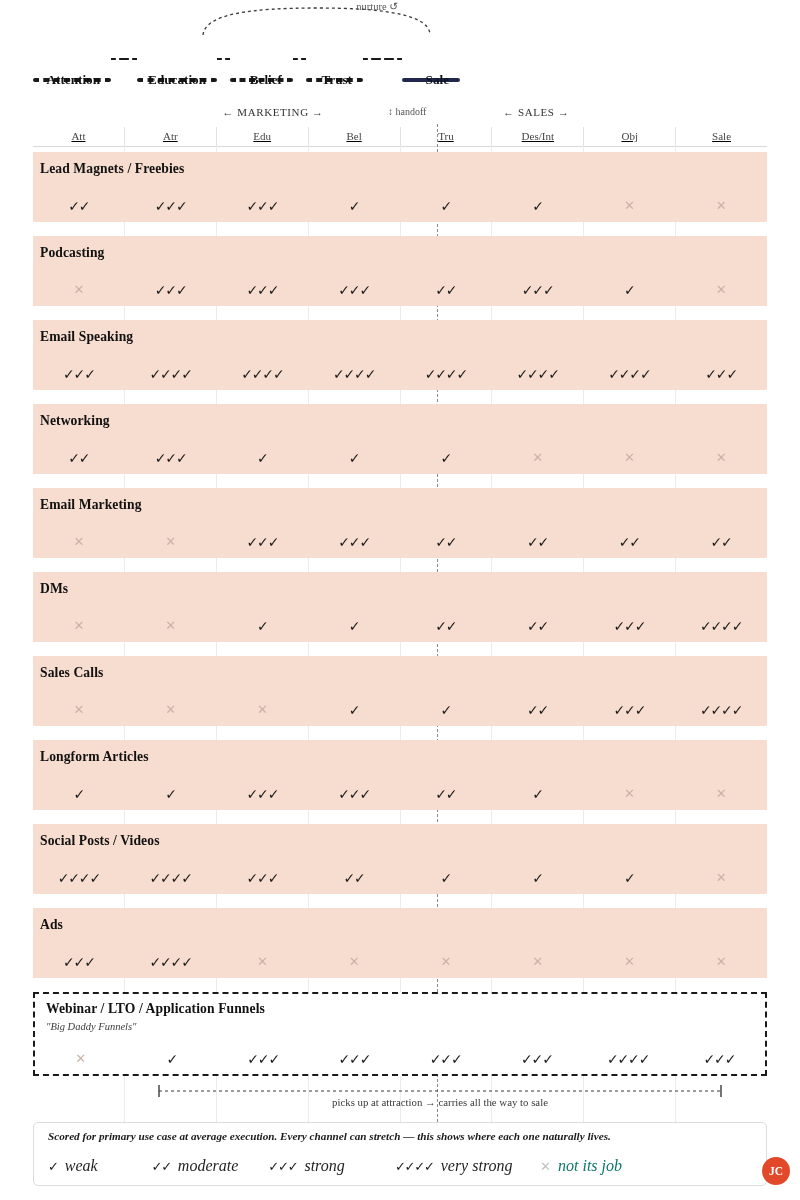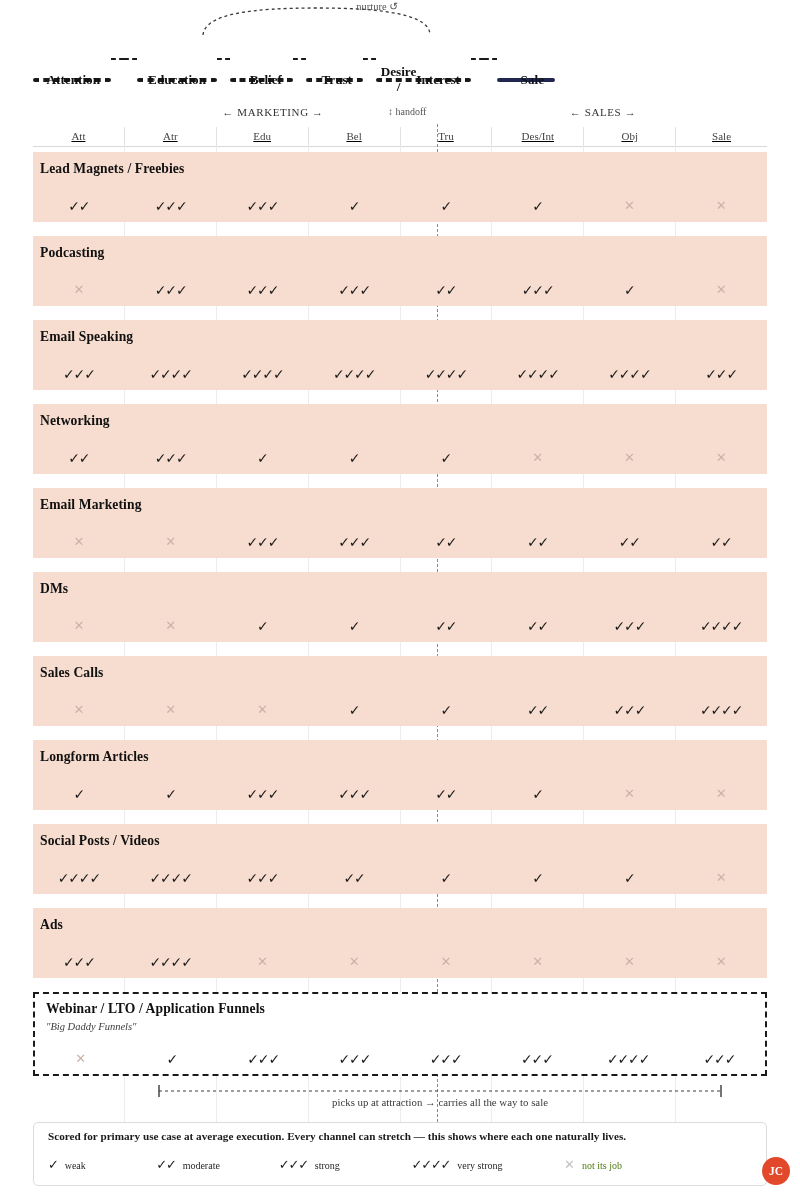--- a/index.html
+++ b/index.html
@@ -92,21 +92,21 @@
   }
   .band-label {
     position: absolute;
     font-size: 11px;
     color: #333333;
     letter-spacing: 0.6px;
     white-space: nowrap;
   }
   #band-marketing { left: 140px; width: 200px; text-align: center; }
   #band-handoff   { left: 355px; width: 170px; text-align: left; font-size: 10px; color: #555; letter-spacing: 0; }
-  #band-sales     { left: 470px; width: 200px; text-align: center; }
+  #band-sales     { left: 470px; width: 200px; }
 
   
   #col-header {
     position: absolute;
     left: 33px;
     top: 127px;
     width: 734px;
     height: 19px;
     display: flex;
     border-bottom: 1px solid #d9d9d9;
@@ -235,20 +235,21 @@
     position: absolute;
     left: 33px;
     top: 1122px;
     width: 734px;
     height: 64px;
     background: #ffffff;
     border: 1px solid #dcdcdc;
     border-radius: 5px;
     box-sizing: border-box;
     z-index: 4;
+    font-style: italic;
   }
   #legend-note {
     position: absolute;
     left: 14px;
     top: 7px;
     font-size: 11.2px;
     font-weight: bold;
     color: #1a1a1a;
   }
   #legend-keys {
@@ -265,25 +266,25 @@
     white-space: nowrap;
   }
   .legend-key .lk-marks {
     font-family: "DejaVu Sans", sans-serif;
     font-size: 13px;
     letter-spacing: -1.2px;
     color: #1b1b1b;
     margin-right: 7px;
   }
   .legend-key .lk-label {
-    font-size: 10px;
+    font-size: 16px;
     color: #1f1f1f;
   }
   .legend-key.muted .lk-marks { color: #c2c2c2; letter-spacing: 0; }
-  .legend-key.muted .lk-label { color: #4d7c0f; }
+  .legend-key.muted .lk-label { color: #0f766e; }
   #key-weak     { width: 104px; }
   #key-moderate { width: 122px; }
   #key-strong   { width: 135px; }
   #key-very     { width: 160px; }
 
   #jc-badge {
     position: absolute;
     right: 10px;
     top: 1157px;
     width: 28px;
@@ -319,25 +320,20 @@
       </div>
       <div class="stage-connector"></div>
       <div class="stage-box" style="width: 63px;">
         <span>Belief</span>
       </div>
       <div class="stage-connector"></div>
       <div class="stage-box" style="width: 57px;">
         <span>Trust</span>
       </div>
       <div class="stage-connector"></div>
-      <div class="stage-box" style="width: 95px;">
-        <span>Desire /</span>
-        <br>
-        <span>Interest</span>
-      </div>
       <div class="stage-connector"></div>
       <div class="stage-connector"></div>
       <div class="stage-box final" style="width: 58px;">
         <span>Sale</span>
       </div>
     </div>
 </div>
 
 <div id="band-row">
   <div class="band-label" id="band-marketing">← MARKETING →</div>

